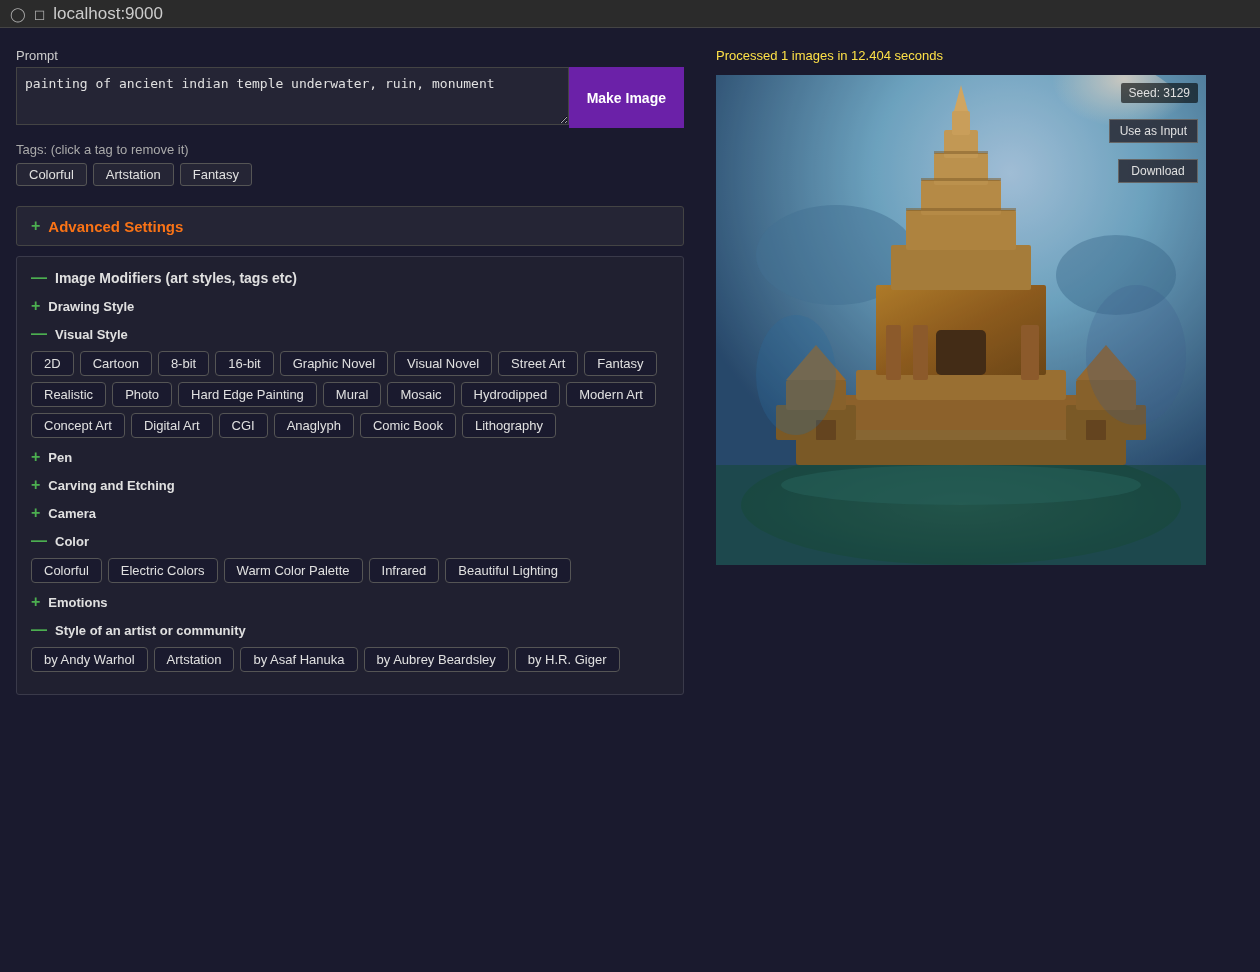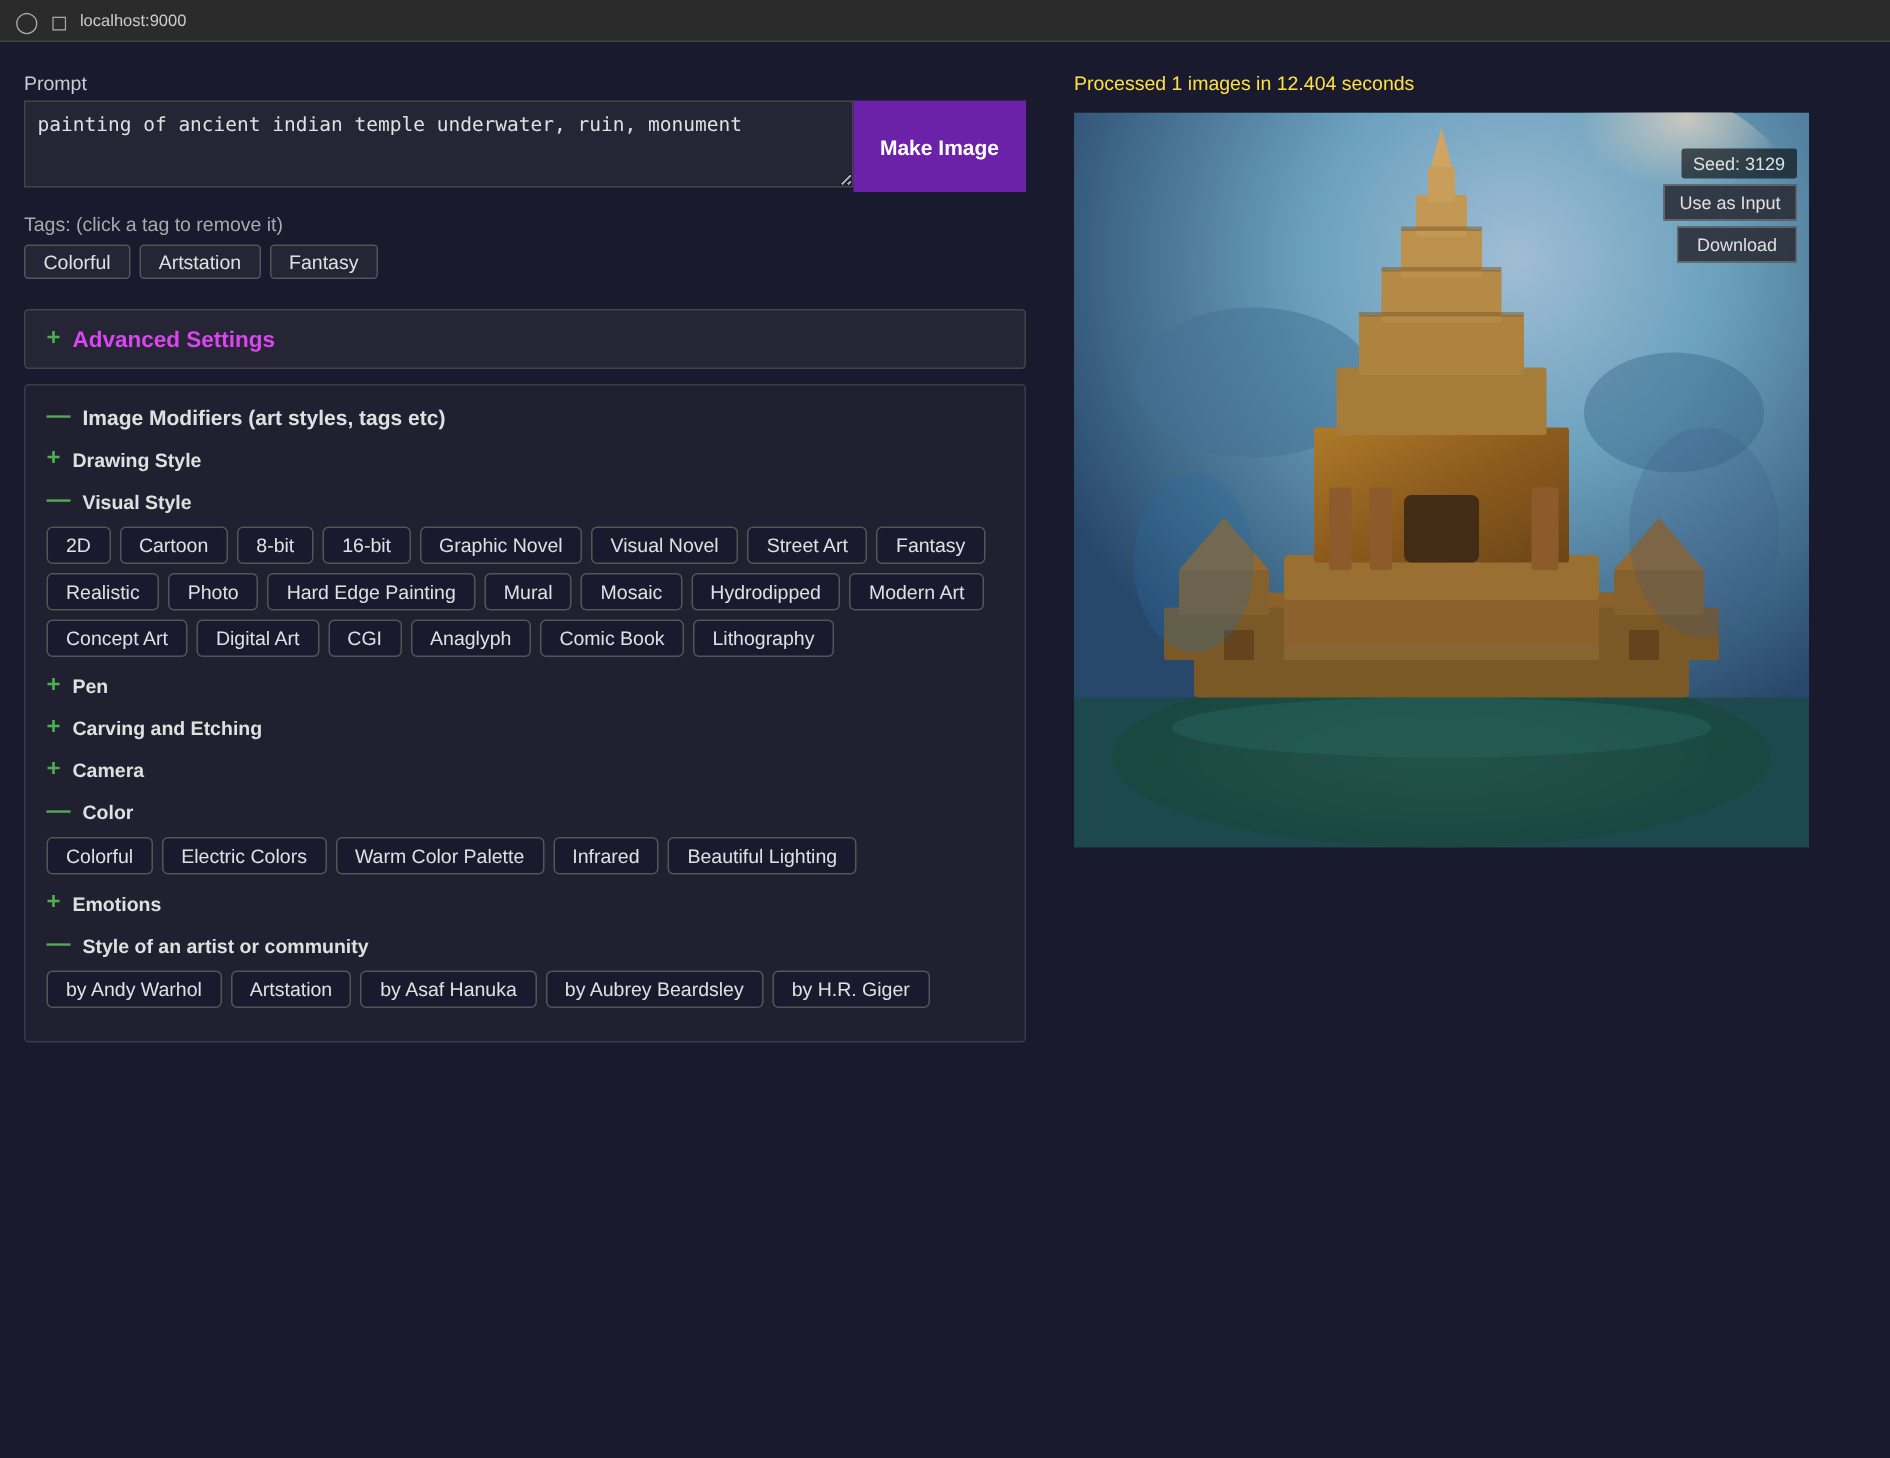--- a/index.html
+++ b/index.html
@@ -20,21 +20,21 @@
       padding: 0 10px;
       gap: 8px;
       border-bottom: 1px solid #444;
     }
     .browser-icon {
       color: #aaa;
       font-size: 14px;
     }
     .browser-url {
       color: #ccc;
-      font-size: 11px;
+      font-size: 17px;
     }
     
     .main-layout {
       display: flex;
       width: 1260px;
     }
     
     .left-panel {
       width: 700px;
       padding: 20px 16px;
@@ -146,21 +146,21 @@
       border-radius: 3px;
     }
     .adv-plus {
       color: #4caf50;
       font-size: 16px;
       font-weight: bold;
     }
     .adv-label {
       font-size: 15px;
       font-weight: bold;
-      color: #d946ef;
+      color: #f97316;
     }
     
     .modifiers-section {
       background: #202030;
       border: 1px solid #3a3a4a;
       border-radius: 3px;
       padding: 12px 14px;
     }
     .section-header {
       display: flex;
@@ -236,25 +236,25 @@
       position: relative;
       display: inline-block;
     }
     
     .temple-svg {
       width: 490px;
       height: 490px;
     }
     .image-overlay-top {
       position: absolute;
-      top: 24px;
+      top: 8px;
       right: 8px;
       display: flex;
       flex-direction: column;
-      gap: 4px;
+      gap: 16px;
       align-items: flex-end;
     }
     .seed-badge {
       background: rgba(0,0,0,0.6);
       color: #e0e0e0;
       padding: 3px 8px;
       font-size: 12px;
       border-radius: 2px;
     }
     .overlay-btn {

